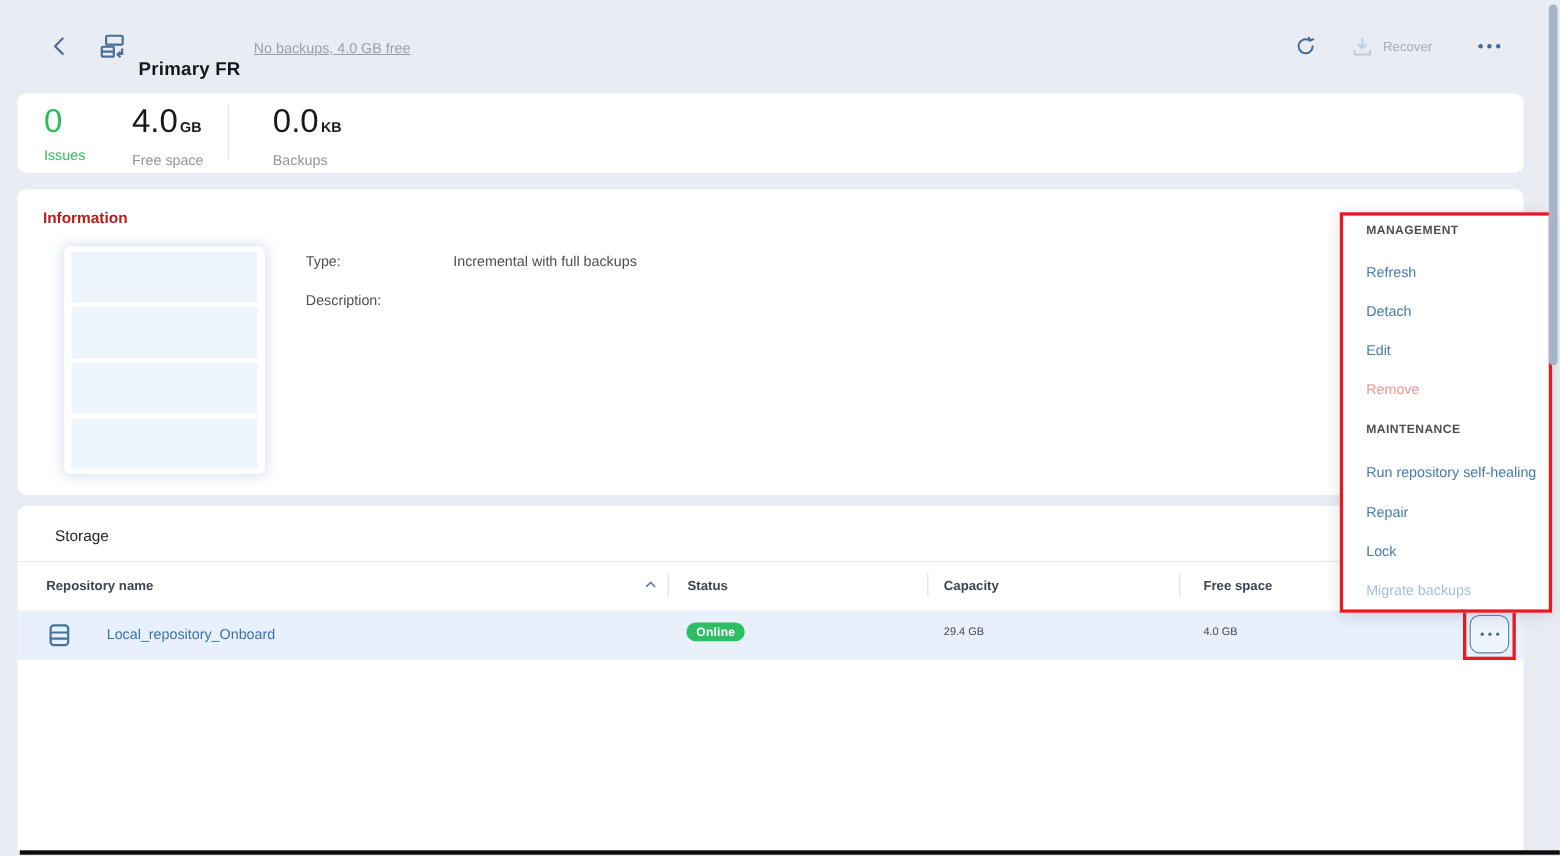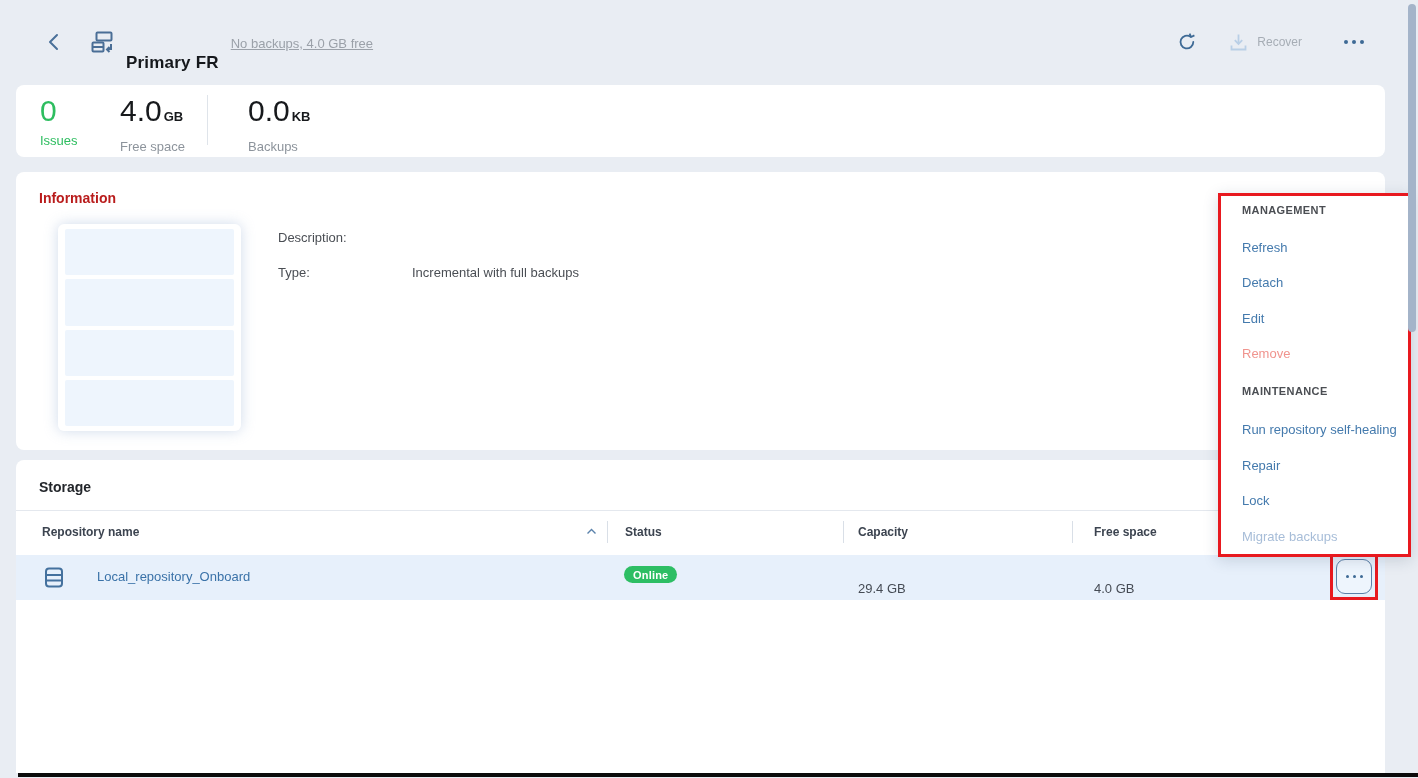--- a/index.html
+++ b/index.html
@@ -47,32 +47,32 @@
            background:#ffffff; border-radius:6px; box-shadow:0 0 14px rgba(150,175,210,.45);
            padding:5px 7px; display:flex; flex-direction:column; gap:4px; }
   .illus .bar { flex:1; background:#eef5fd; border-radius:2px; }
   .fields { position:absolute; left:262px; top:58px; }
   .frow { display:flex; margin-bottom:20px; }
   .frow .flabel { width:134px; font-size:13px; color:#4a4e54; }
   .frow .fvalue { font-size:13px; color:#4a4e54; }
 
   
   .storage { left:16px; top:460px; width:1369px; height:313px; border-radius:8px 8px 0 0; }
-  .storage .heading { position:absolute; left:23px; top:19px; font-size:14px; font-weight:bold; color:#23262b; }
+  .storage .heading { position:absolute; left:34px; top:19px; font-size:14px; font-weight:normal; color:#23262b; }
   .storage .hr { position:absolute; left:0; top:50px; width:100%; height:1px; background:#e4e8ee; }
   .thead { position:absolute; left:0; top:51px; width:100%; height:44px; }
   .th { position:absolute; top:14px; font-size:12px; font-weight:bold; color:#3c4450; cursor:pointer; }
   .th-sep { position:absolute; top:10px; width:1px; height:22px; background:#d9dfe7; }
   .sort-caret { position:absolute; left:570px; top:17px; }
   .trow { position:absolute; left:0; top:95px; width:100%; height:45px; background:#e7f0fb; cursor:pointer; }
   .trow .dbic { position:absolute; left:28px; top:12px; }
   .trow .rname { position:absolute; left:81px; top:14px; font-size:13px; color:#3a72a8; cursor:pointer; }
   .badge { position:absolute; left:608px; top:11px; background:#2dbe64; color:#fff; font-size:11px;
            font-weight:bold; padding:3px 9px 2px; border-radius:11px; letter-spacing:.2px; }
-  .cell { position:absolute; top:26px; font-size:13px; color:#454b54; }
+  .cell { position:absolute; top:14px; font-size:10px; color:#454b54; }
   .row-more { position:absolute; left:1320px; top:4px; width:36px; height:35px; background:#eef5fd;
               border:1px solid #5b80a8; border-radius:9px; display:flex; align-items:center;
               justify-content:center; cursor:pointer; }
   .row-more .dots i { width:3px; height:3px; }
   .row-more-annot { position:absolute; left:1314px; top:-2px; width:48px; height:47px;
                     border:3px solid #e8191f; pointer-events:none; }
 
   
   .menu { position:absolute; left:1218px; top:193px; width:193px; height:364px; background:#ffffff;
           border:3px solid #e8191f; box-shadow:0 3px 14px rgba(40,60,90,.18); z-index:40; }
@@ -149,26 +149,26 @@
 <div class="panel info">
   <div class="heading">Information</div>
   <div class="illus">
     <div class="bar"></div>
     <div class="bar"></div>
     <div class="bar"></div>
     <div class="bar"></div>
   </div>
   <div class="fields">
     <div class="frow">
+      <span class="flabel">Type:</span>
+      <span class="fvalue">Incremental with full backups</span>
+    </div>
+    <div class="frow">
       <span class="flabel">Description:</span>
       <span class="fvalue"></span>
-    </div>
-    <div class="frow">
-      <span class="flabel">Type:</span>
-      <span class="fvalue">Incremental with full backups</span>
     </div>
   </div>
 </div>
 
 <div class="panel storage">
   <div class="heading">Storage</div>
   <div class="hr"></div>
   <div class="thead">
     <span class="th" style="left:26px">Repository name</span>
     <span class="sort-caret">

